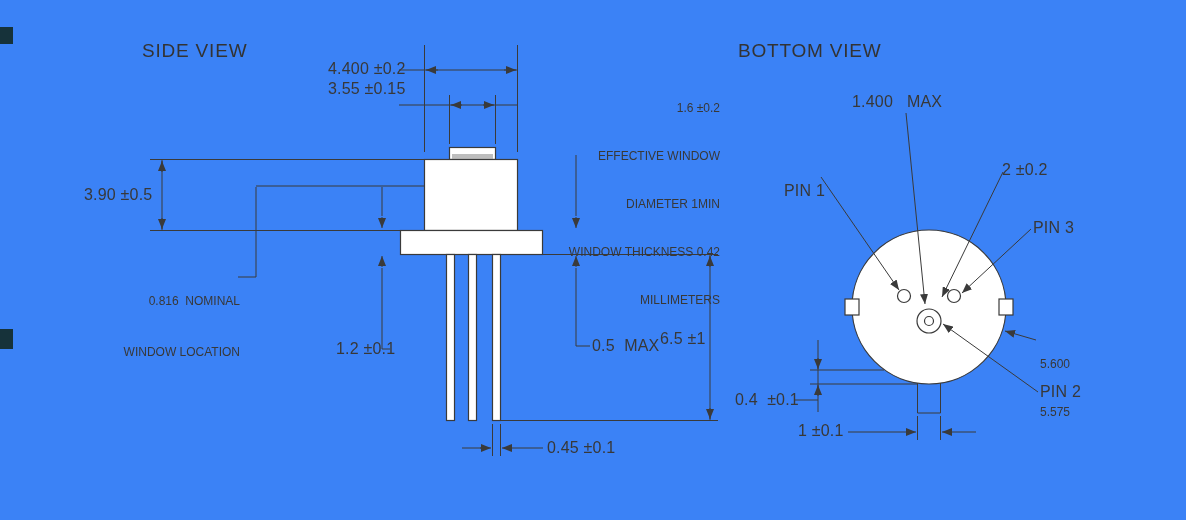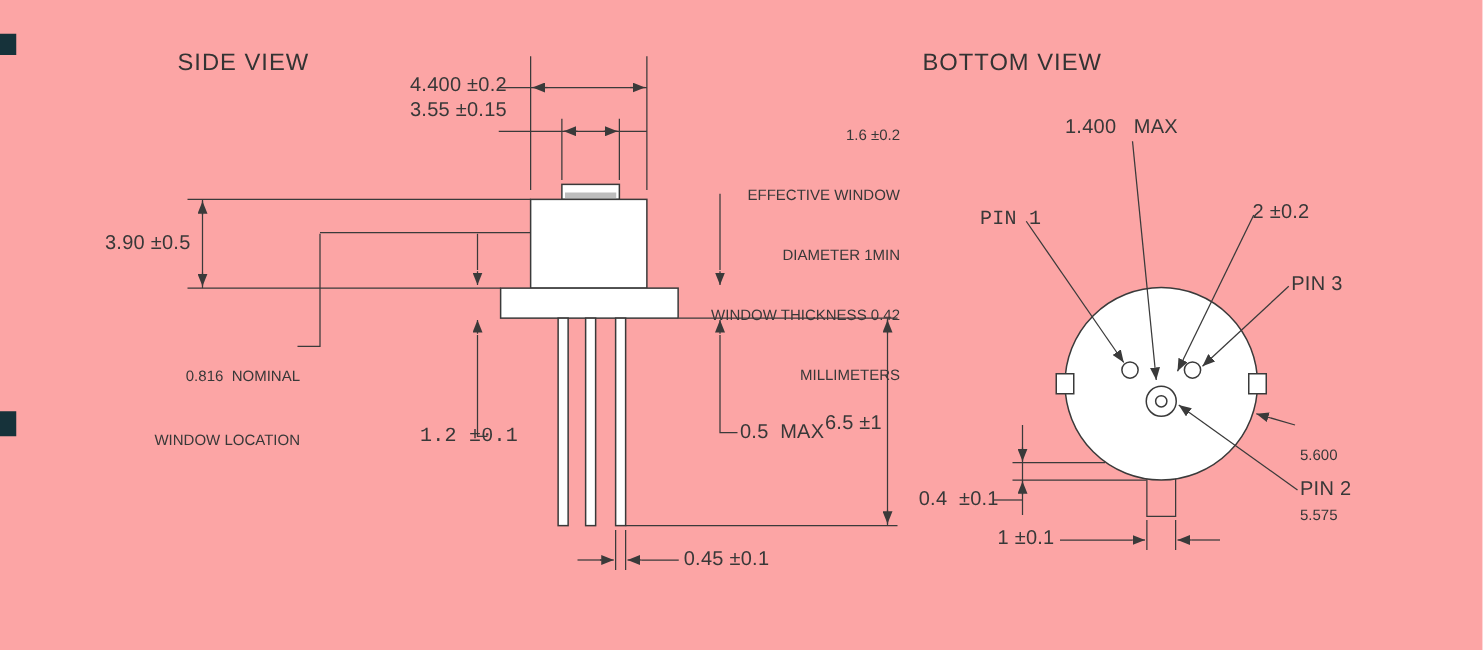--- a/index.html
+++ b/index.html
@@ -1,17 +1,17 @@
 <!DOCTYPE html>
 <html><head>
 <meta charset="utf-8">
 <style>
   html,body{margin:0;padding:0;background:#fff;}
   .sheet{
-    position:relative;width:1186px;height:520px;background:#fca5a5;overflow:hidden;
+    position:relative;width:1186px;height:520px;background:#3b82f6;overflow:hidden;
     font-family:"Liberation Sans", sans-serif;color:#3a3a3a;
   }
   svg{position:absolute;left:0;top:0;}
   .part{fill:#ffffff;stroke:#3a3a3a;stroke-width:1.2;}
   .dim{fill:none;stroke:#3a3a3a;stroke-width:1;}
   .arr{marker-end:url(#ah);}
   .lbl{
     position:absolute;font-size:16px;line-height:14px;color:#383838;
     white-space:pre;letter-spacing:.2px;
   }
@@ -144,27 +144,27 @@
     <div>MILLIMETERS</div>
   </div>
 
   <div class="lbl" style="left:84px;top:188px;">3.90 ±0.5</div>
 
   <div class="block src" style="left:94px;top:259px;">
     <div>0.816  NOMINAL</div>
     <div>WINDOW LOCATION</div>
   </div>
 
-  <div class="lbl" style="left:336px;top:342px;font-family:Liberation Mono, monospace;">1.2 ±0.1</div>
+  <div class="lbl" style="left:336px;top:342px;">1.2 ±0.1</div>
   <div class="lbl" style="left:592px;top:339px;">0.5  MAX</div>
   <div class="lbl" style="left:660px;top:332px;">6.5 ±1</div>
   <div class="lbl" style="left:547px;top:441px;">0.45 ±0.1</div>
 
   <div class="lbl" style="left:852px;top:95px;">1.400   MAX</div>
-  <div class="lbl" style="left:784px;top:168px;font-family:Liberation Mono, monospace;">PIN 1</div>
+  <div class="lbl" style="left:784px;top:184px;">PIN 1</div>
   <div class="lbl" style="left:1002px;top:163px;text-align:center;">2 ±0.2</div>
   <div class="lbl" style="left:1033px;top:221px;">PIN 3</div>
 
   <div class="block dia" style="left:1040px;top:324px;">
     <div>5.600</div>
     <div>5.575</div>
   </div>
 
   <div class="lbl" style="left:1040px;top:385px;">PIN 2</div>
   <div class="lbl" style="left:735px;top:393px;">0.4  ±0.1</div>

